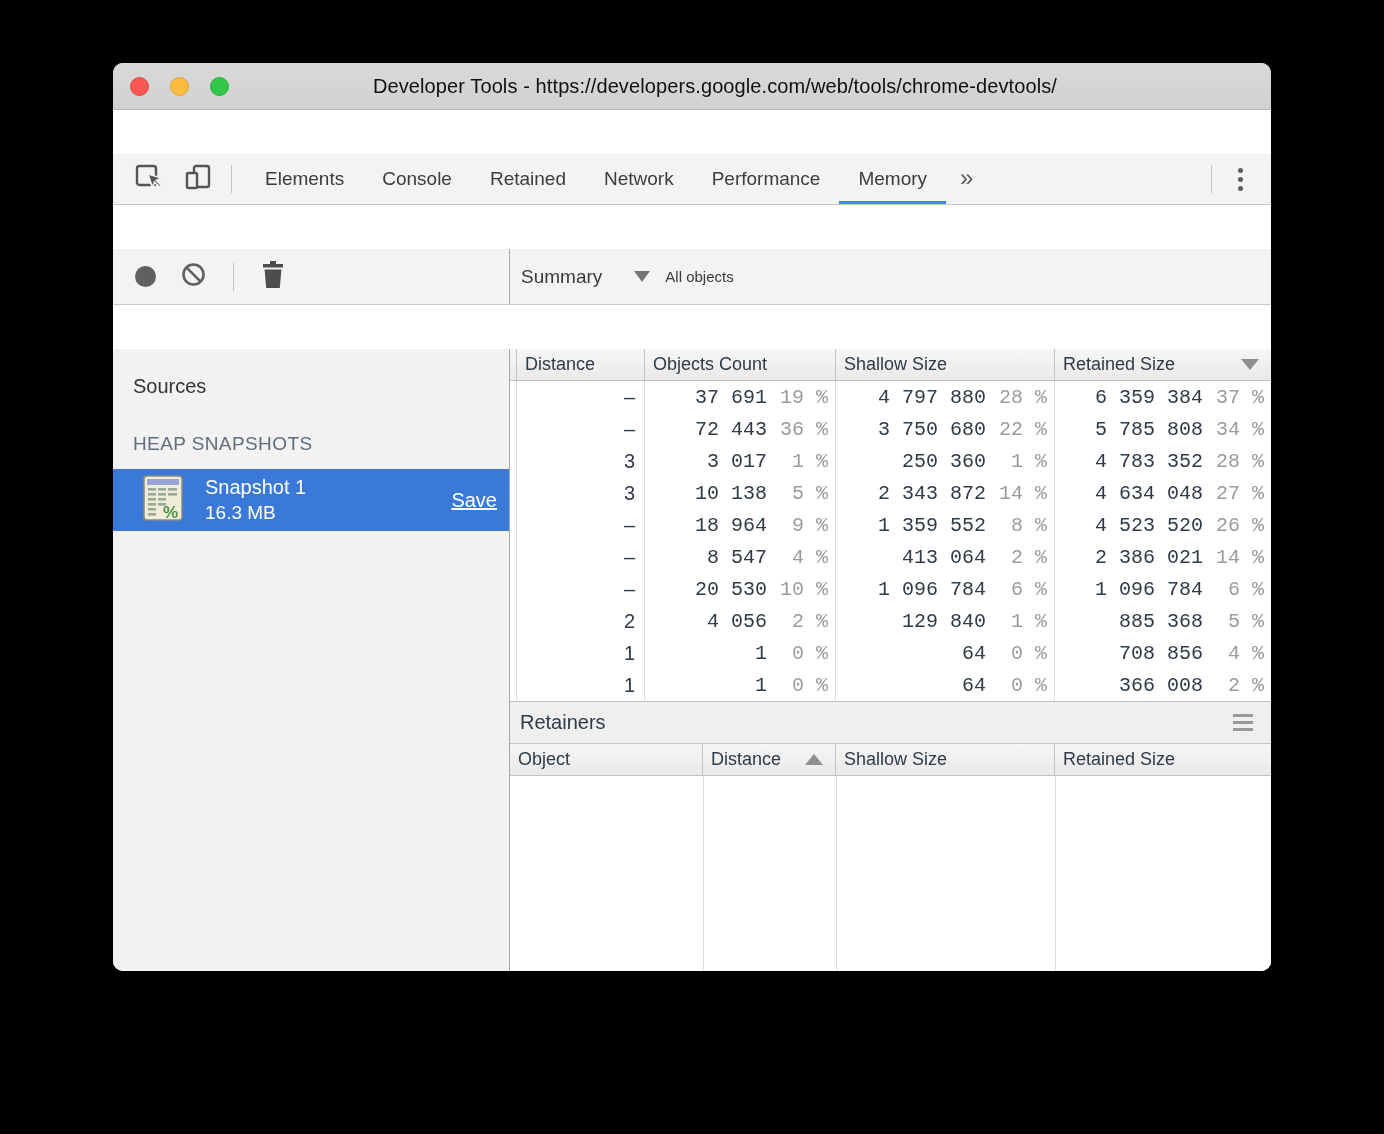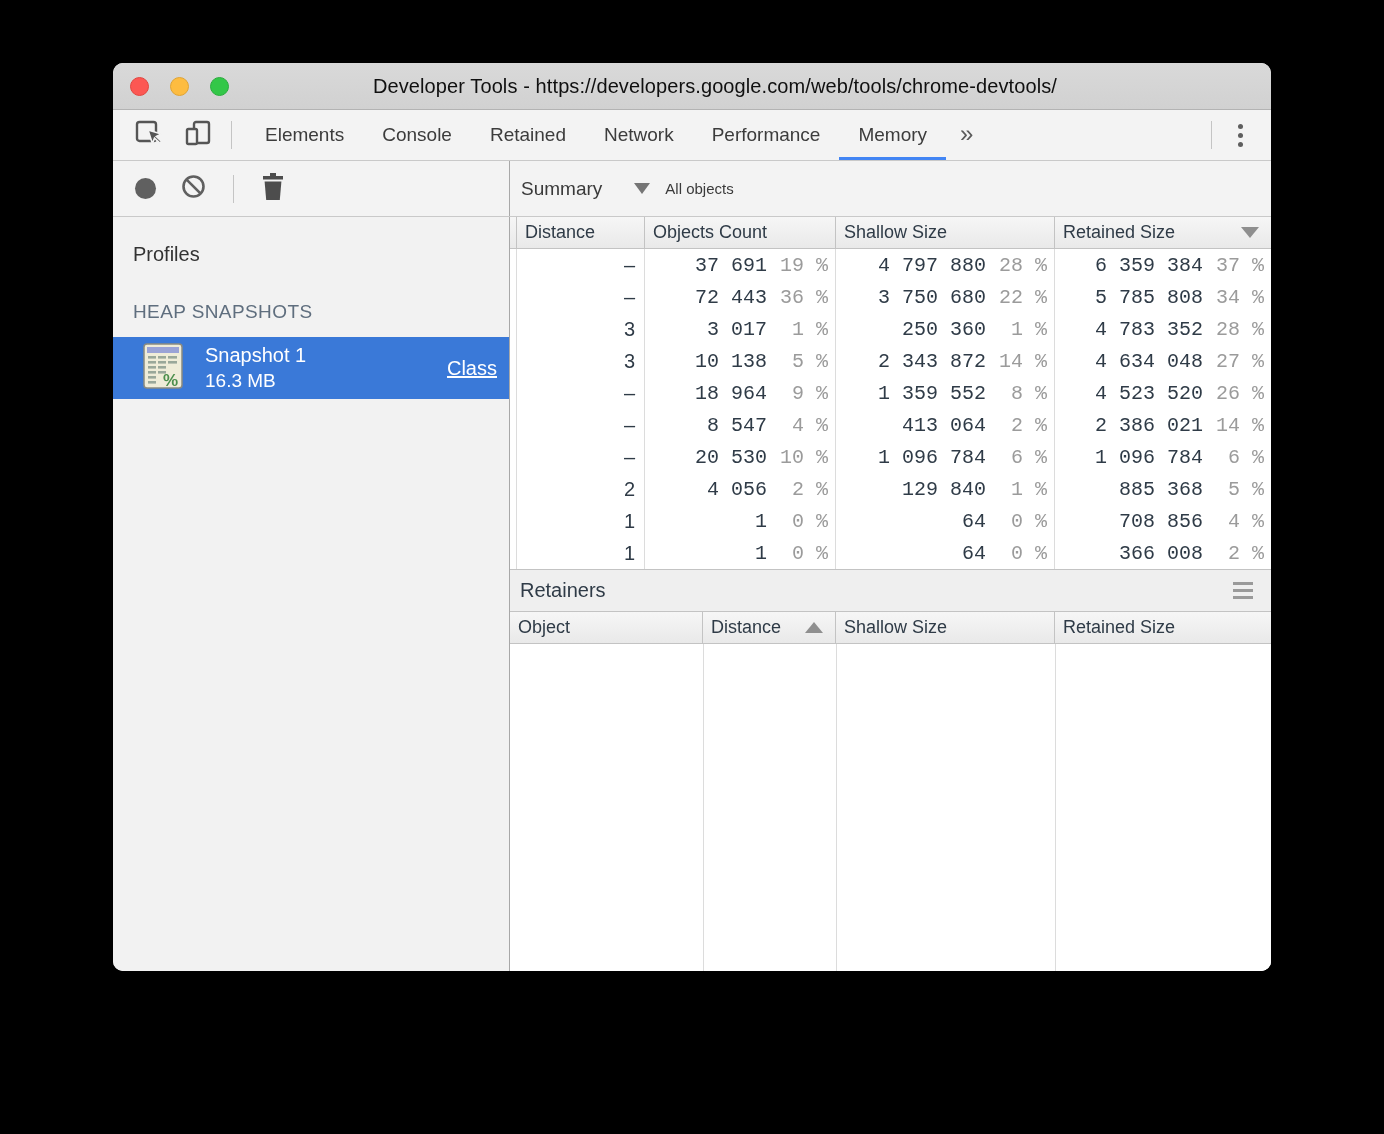--- a/index.html
+++ b/index.html
@@ -1,20 +1,20 @@
 <!DOCTYPE html>
 <html><head>
 <meta charset="utf-8">
 <style>
   * { margin:0; padding:0; box-sizing:border-box; }
   html,body { background:#000; }
   .page { position:relative; width:1384px; height:1134px; background:#000; overflow:hidden;
           font-family:"Liberation Sans", sans-serif; }
   .window { position:absolute; left:113px; top:63px; width:1158px; height:908px;
-            border-radius:10px; overflow:hidden; background:#fff; display:flex; flex-direction:column; }
+            border-radius:10px; overflow:hidden; background:#fff; display:flex; flex-direction:column;gap:44px; }
 
   
   .titlebar { height:47px; flex:0 0 47px; background:linear-gradient(#d9d9d9,#d1d1d1);
               border-bottom:1px solid #b3b3b3; position:relative;
               display:flex; align-items:center; justify-content:center; }
   .traffic { position:absolute; left:17px; top:0; height:100%; display:flex; align-items:center; gap:21px; }
   .light { width:19px; height:19px; border-radius:50%; }
   .light.red    { background:#fc5753; border:1px solid #e2463f; }
   .light.yellow { background:#fdbc40; border:1px solid #e0a434; }
   .light.green  { background:#33c748; border:1px solid #2bad3e; }
@@ -169,21 +169,21 @@
       <div class="toolbar-right">
         <span class="summary-label">Summary</span>
         <span class="dd-arrow"></span>
         <span class="all-objects">All objects</span>
       </div>
     </div>
 
     <div class="content">
 
       <div class="sidebar">
-        <div class="profiles-label">Profiles</div>
+        <div class="profiles-label">Sources</div>
         <div class="section-heading">HEAP SNAPSHOTS</div>
         <div class="snap-item">
           <span>
             <svg width="40" height="46" viewBox="0 0 40 46">
               <rect x="1" y="1" width="38" height="44" rx="3" fill="#efecd8" stroke="#8b8b80" stroke-width="1.5"></rect>
               <rect x="4" y="4" width="32" height="6" fill="#9aa3d6"></rect>
               <g fill="#9aa89a">
                 <rect x="5" y="13" width="8" height="2.6"></rect>
                   <rect x="15" y="13" width="8" height="2.6"></rect>
                   <rect x="25" y="13" width="9" height="2.6"></rect>
@@ -197,21 +197,21 @@
                 <rect x="5" y="33" width="8" height="2.6"></rect>
                 <rect x="5" y="38" width="8" height="2.6"></rect>
               </g>
               <text x="20" y="43" font-size="17" font-weight="bold" fill="#4d8f4d">%</text>
             </svg>
           </span>
           <div class="snap-text">
             <div class="snap-name">Snapshot 1</div>
             <div class="snap-size">16.3 MB</div>
           </div>
-          <span class="save-link">Class</span>
+          <span class="save-link">Save</span>
         </div>
       </div>
 
       <div class="main">
         <div class="thead">
           <div class="thcell w-stub"></div>
           <div class="thcell w-dist">Distance</div>
           <div class="thcell w-objc">Objects Count</div>
           <div class="thcell w-shal">Shallow Size</div>
           <div class="thcell w-reta">

